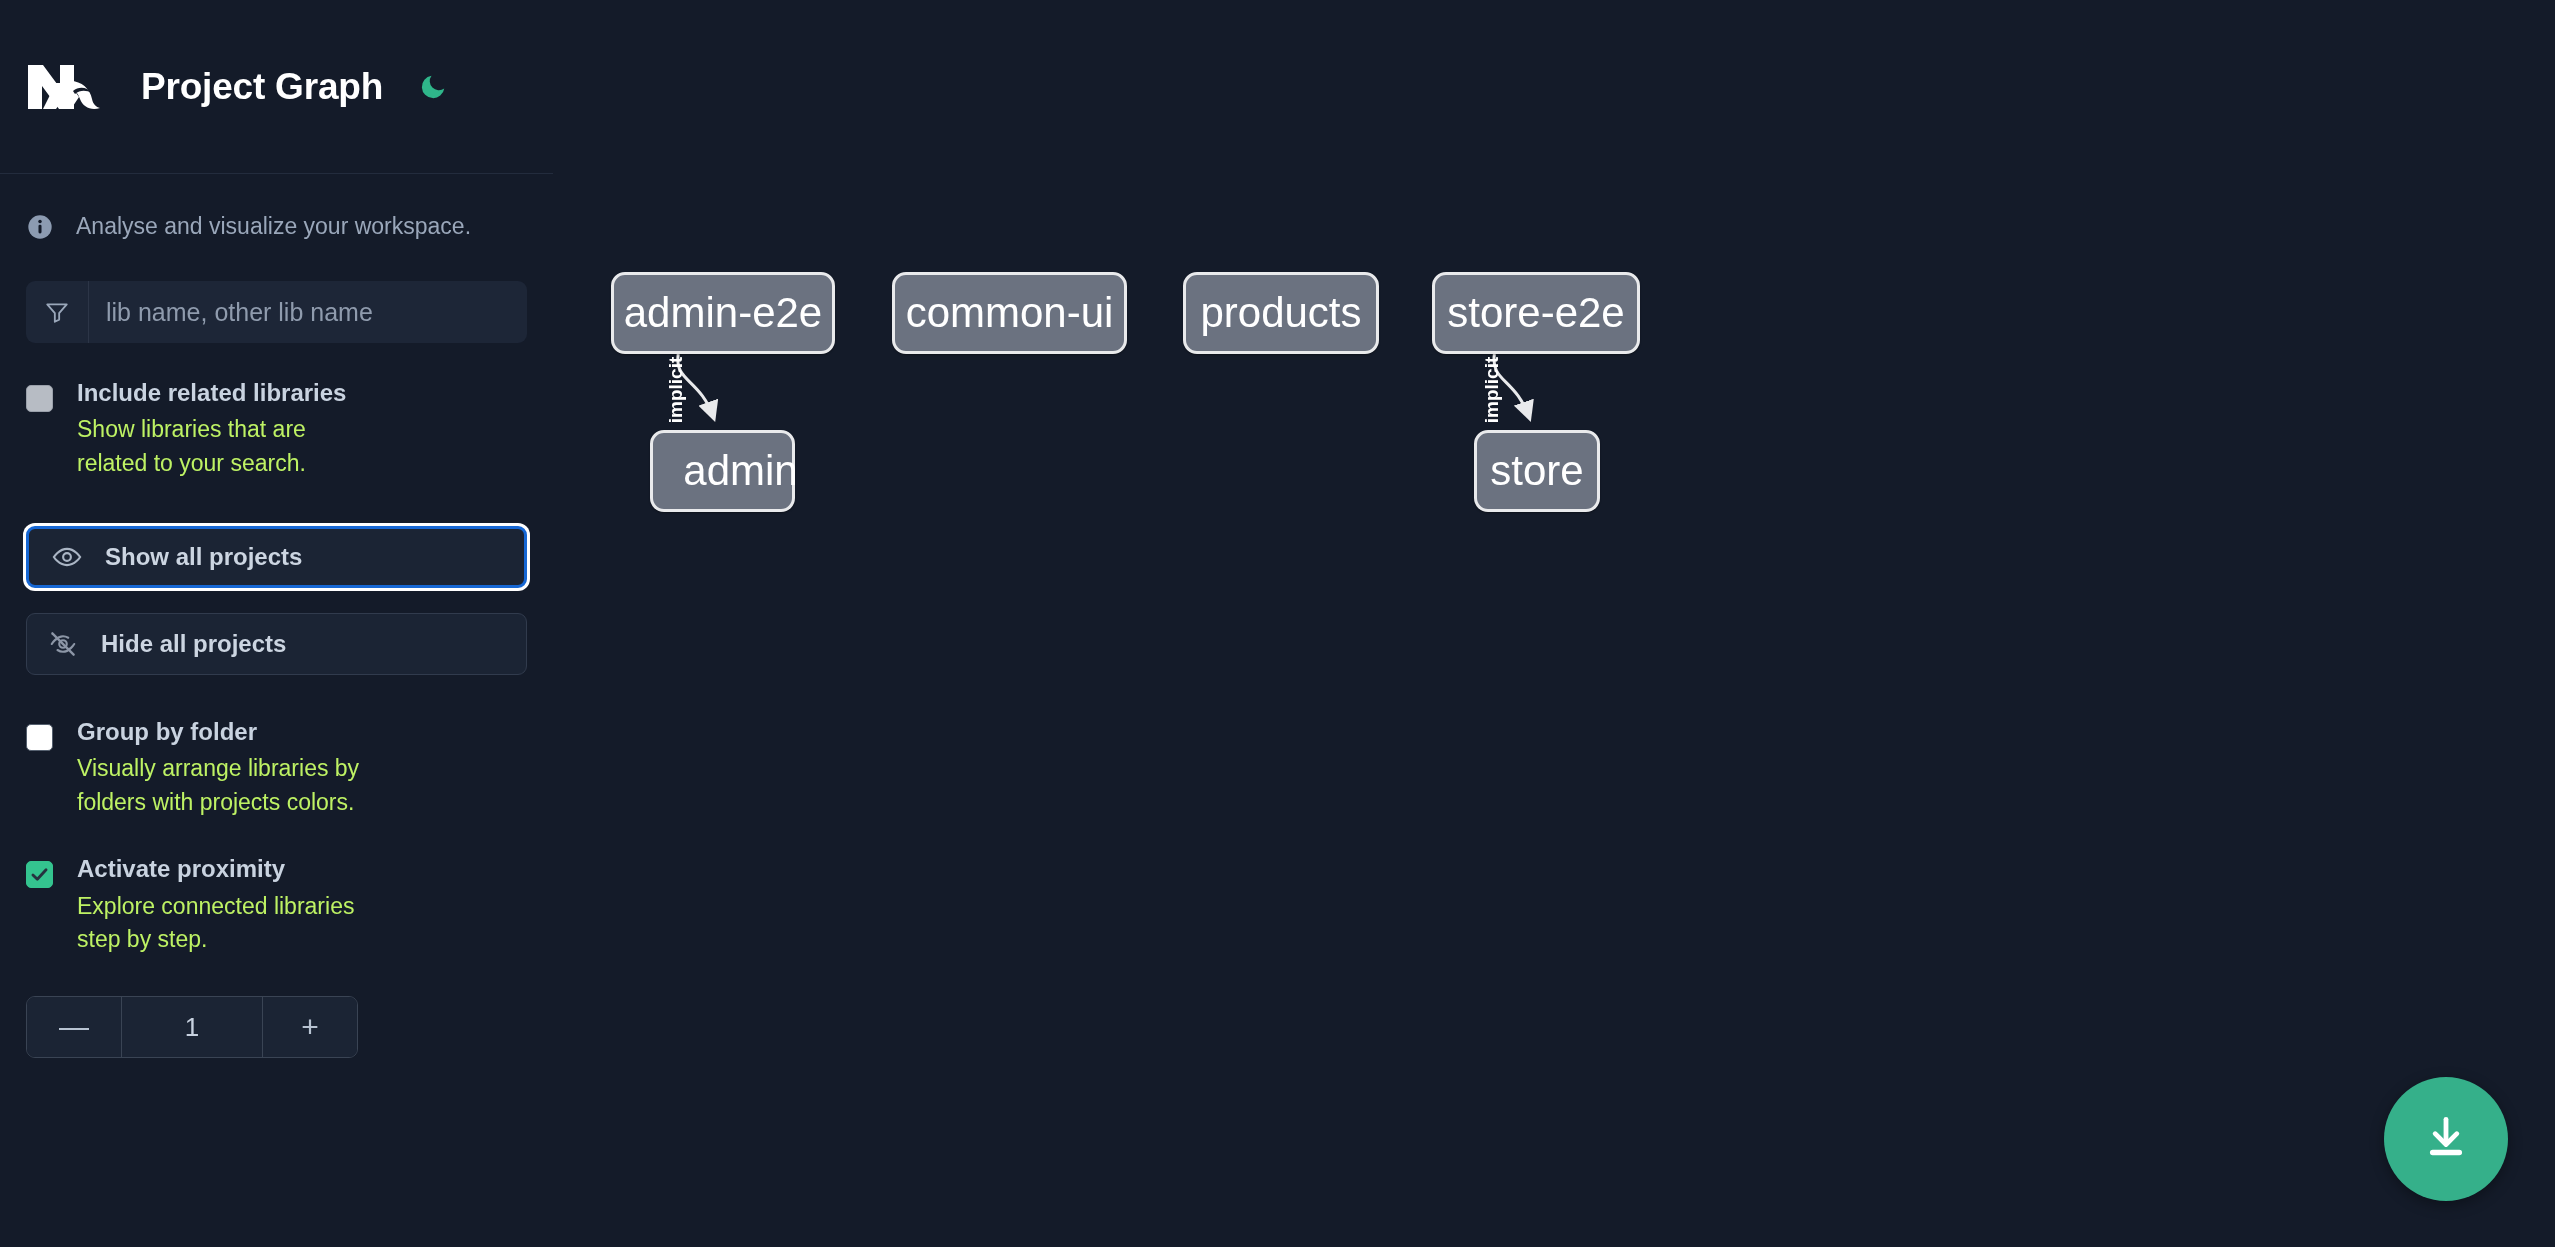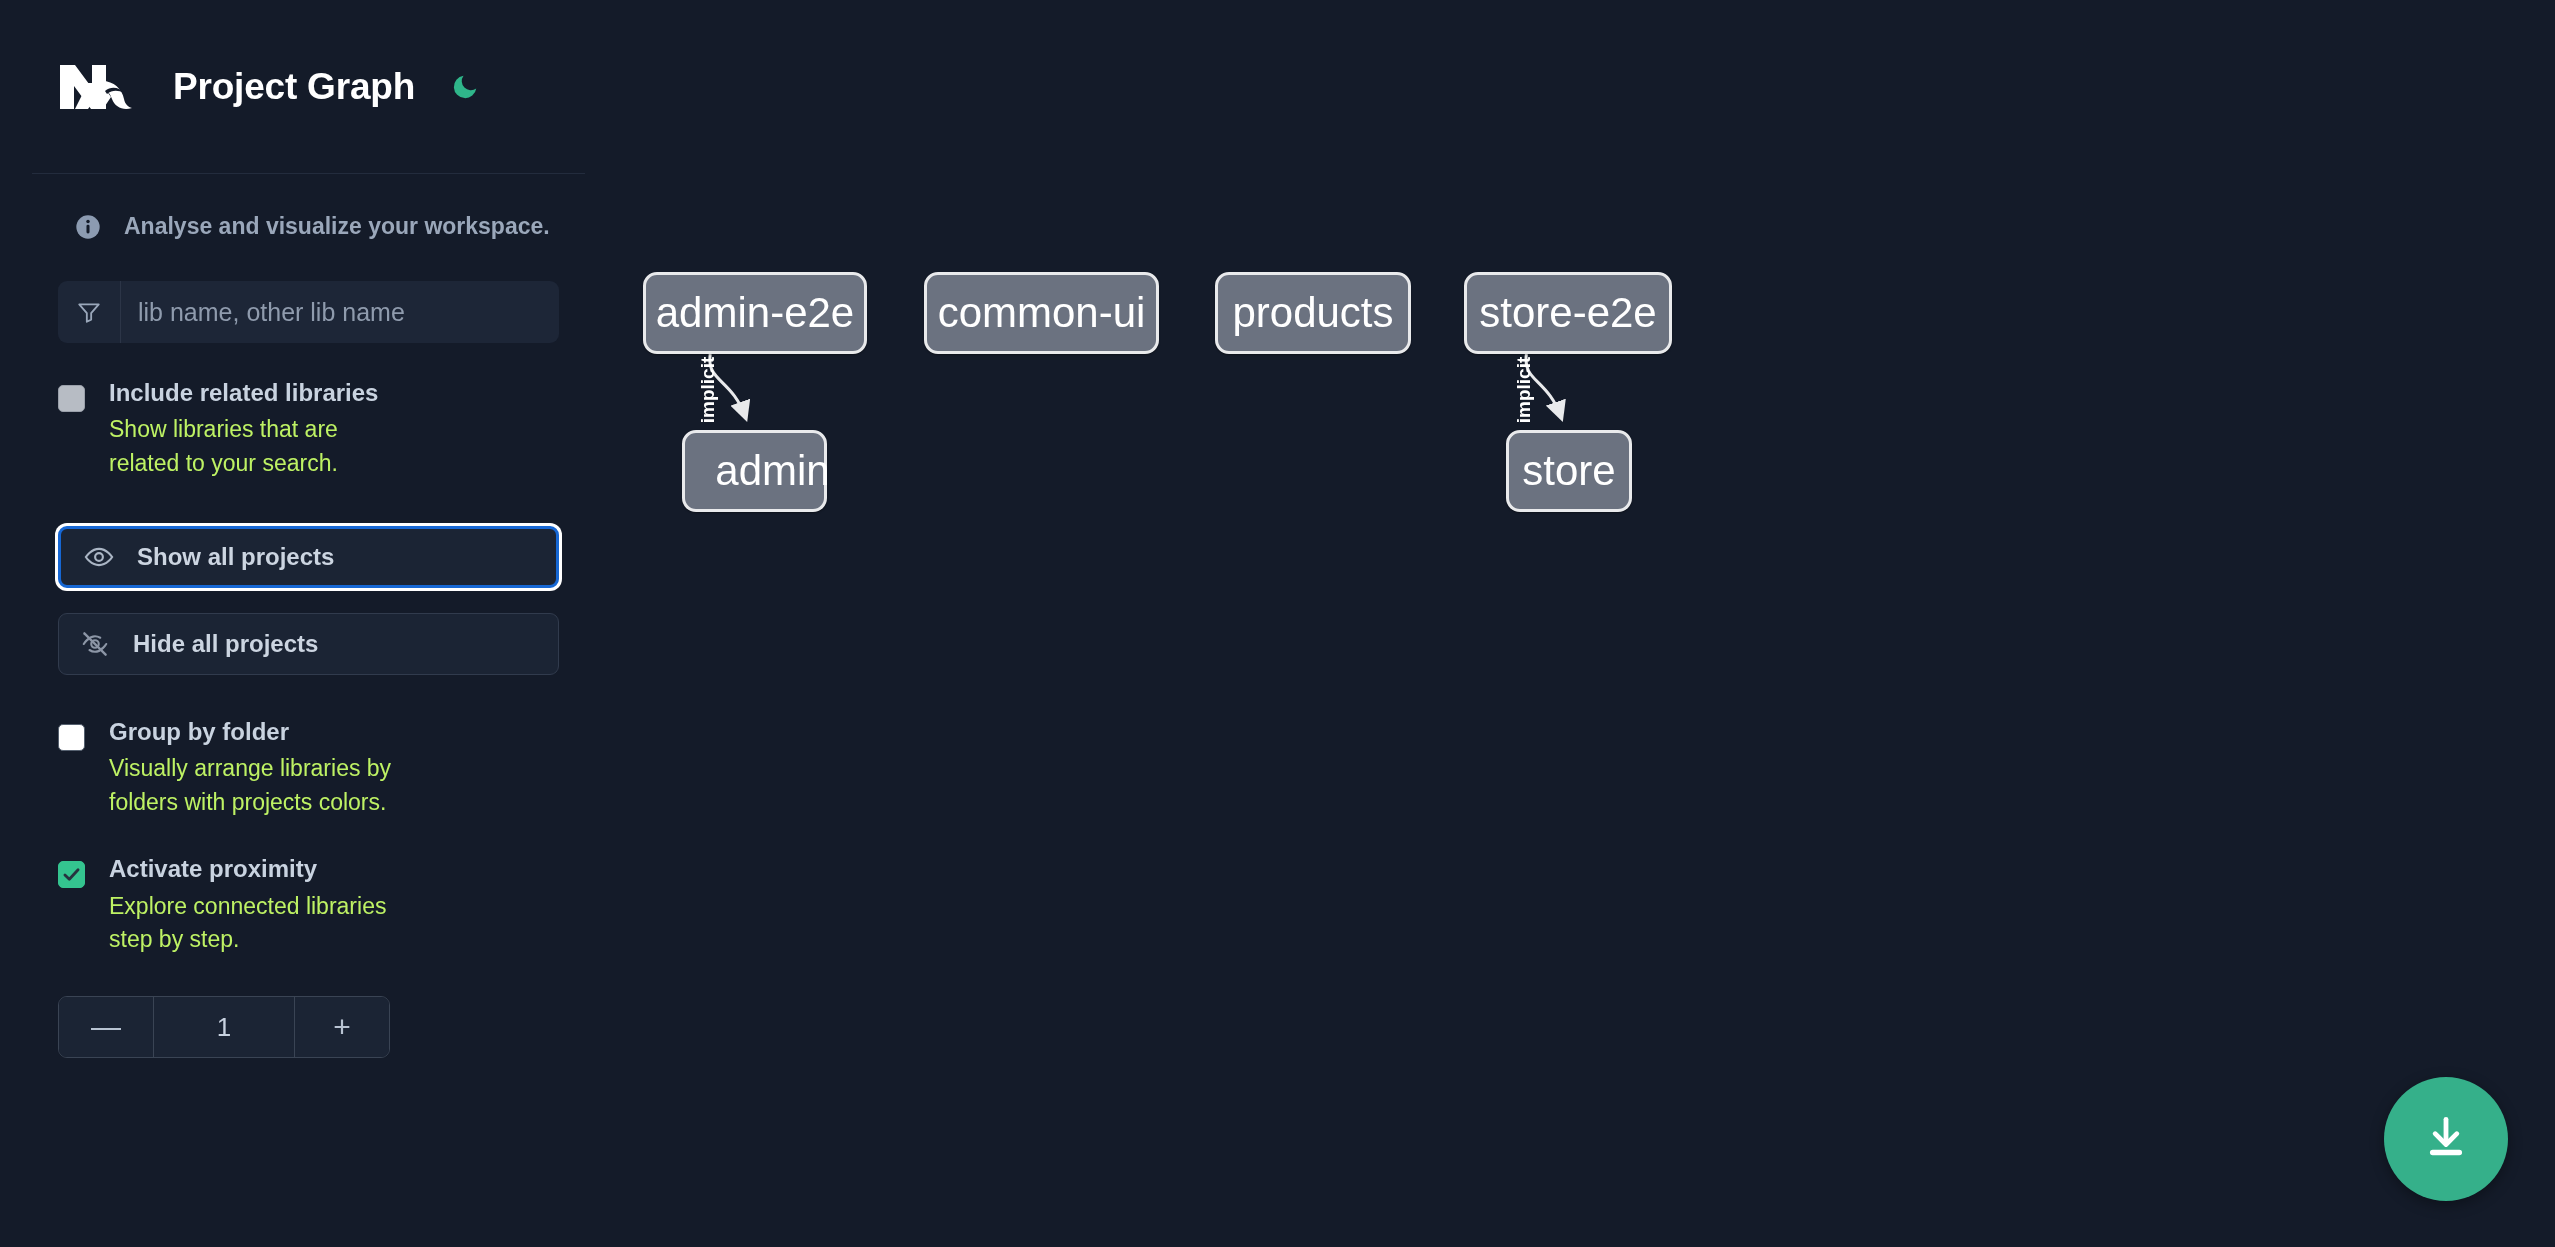--- a/index.html
+++ b/index.html
@@ -12,42 +12,41 @@
   }
   #app { position: relative; width: 2555px; height: 1247px; display: flex; }
 
   
   #sidebar {
     position: relative;
     width: 553px; height: 1247px;
     background: #141b29;
     flex: 0 0 553px;
     overflow: hidden;
-    margin-left: 32px;
   }
   .sb-header {
     height: 174px;
     display: flex; align-items: center;
     padding-left: 26px;
     border-bottom: 1px solid #232c3d;
   }
   .nx-logo { width: 88px; height: 56px; flex: 0 0 88px; }
   .app-title {
     font-size: 37px; font-weight: 700; color: #ffffff;
     margin-left: 27px; letter-spacing: -0.2px; white-space: nowrap;
   }
   .theme-toggle {
     margin-left: 30px; width: 40px; height: 40px;
     display: flex; align-items: center; justify-content: center;
     cursor: pointer;
   }
 
   .sb-subtitle-row {
     display: flex; align-items: center;
-    padding: 0 42px; height: 105px; font-weight: bold;
+    padding: 0 26px; height: 105px;
   }
   .info-icon { flex: 0 0 28px; width: 28px; height: 28px; }
   .sb-subtitle {
     margin-left: 22px; font-size: 23px; color: #9aa7ba; white-space: nowrap;
   }
 
   .sb-body { padding: 0 26px; }
 
   
   .search-wrap {

